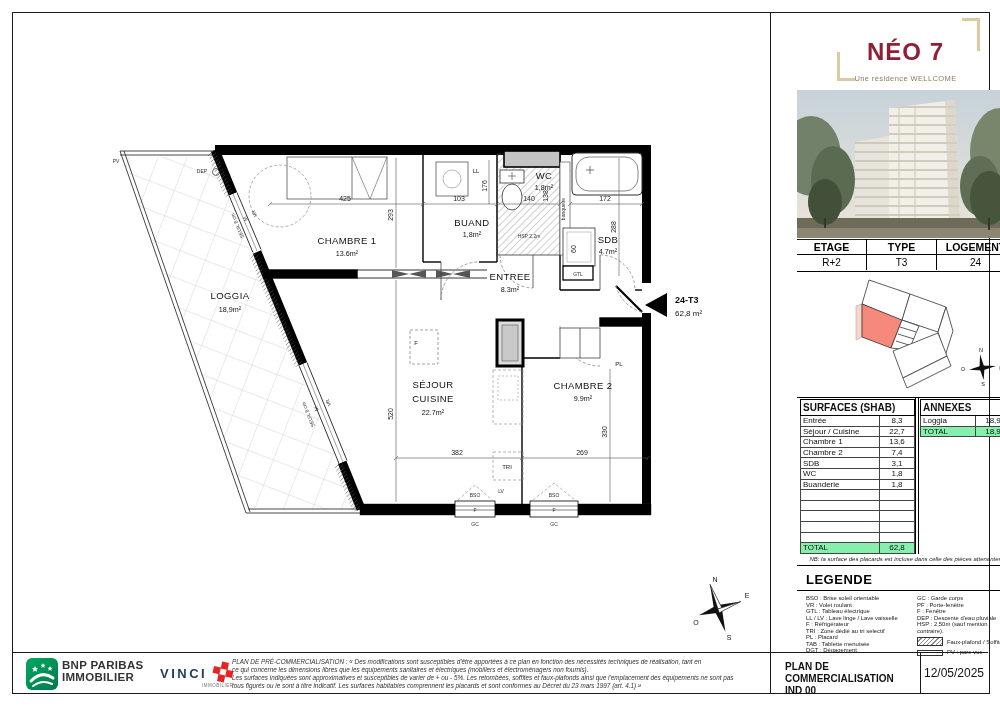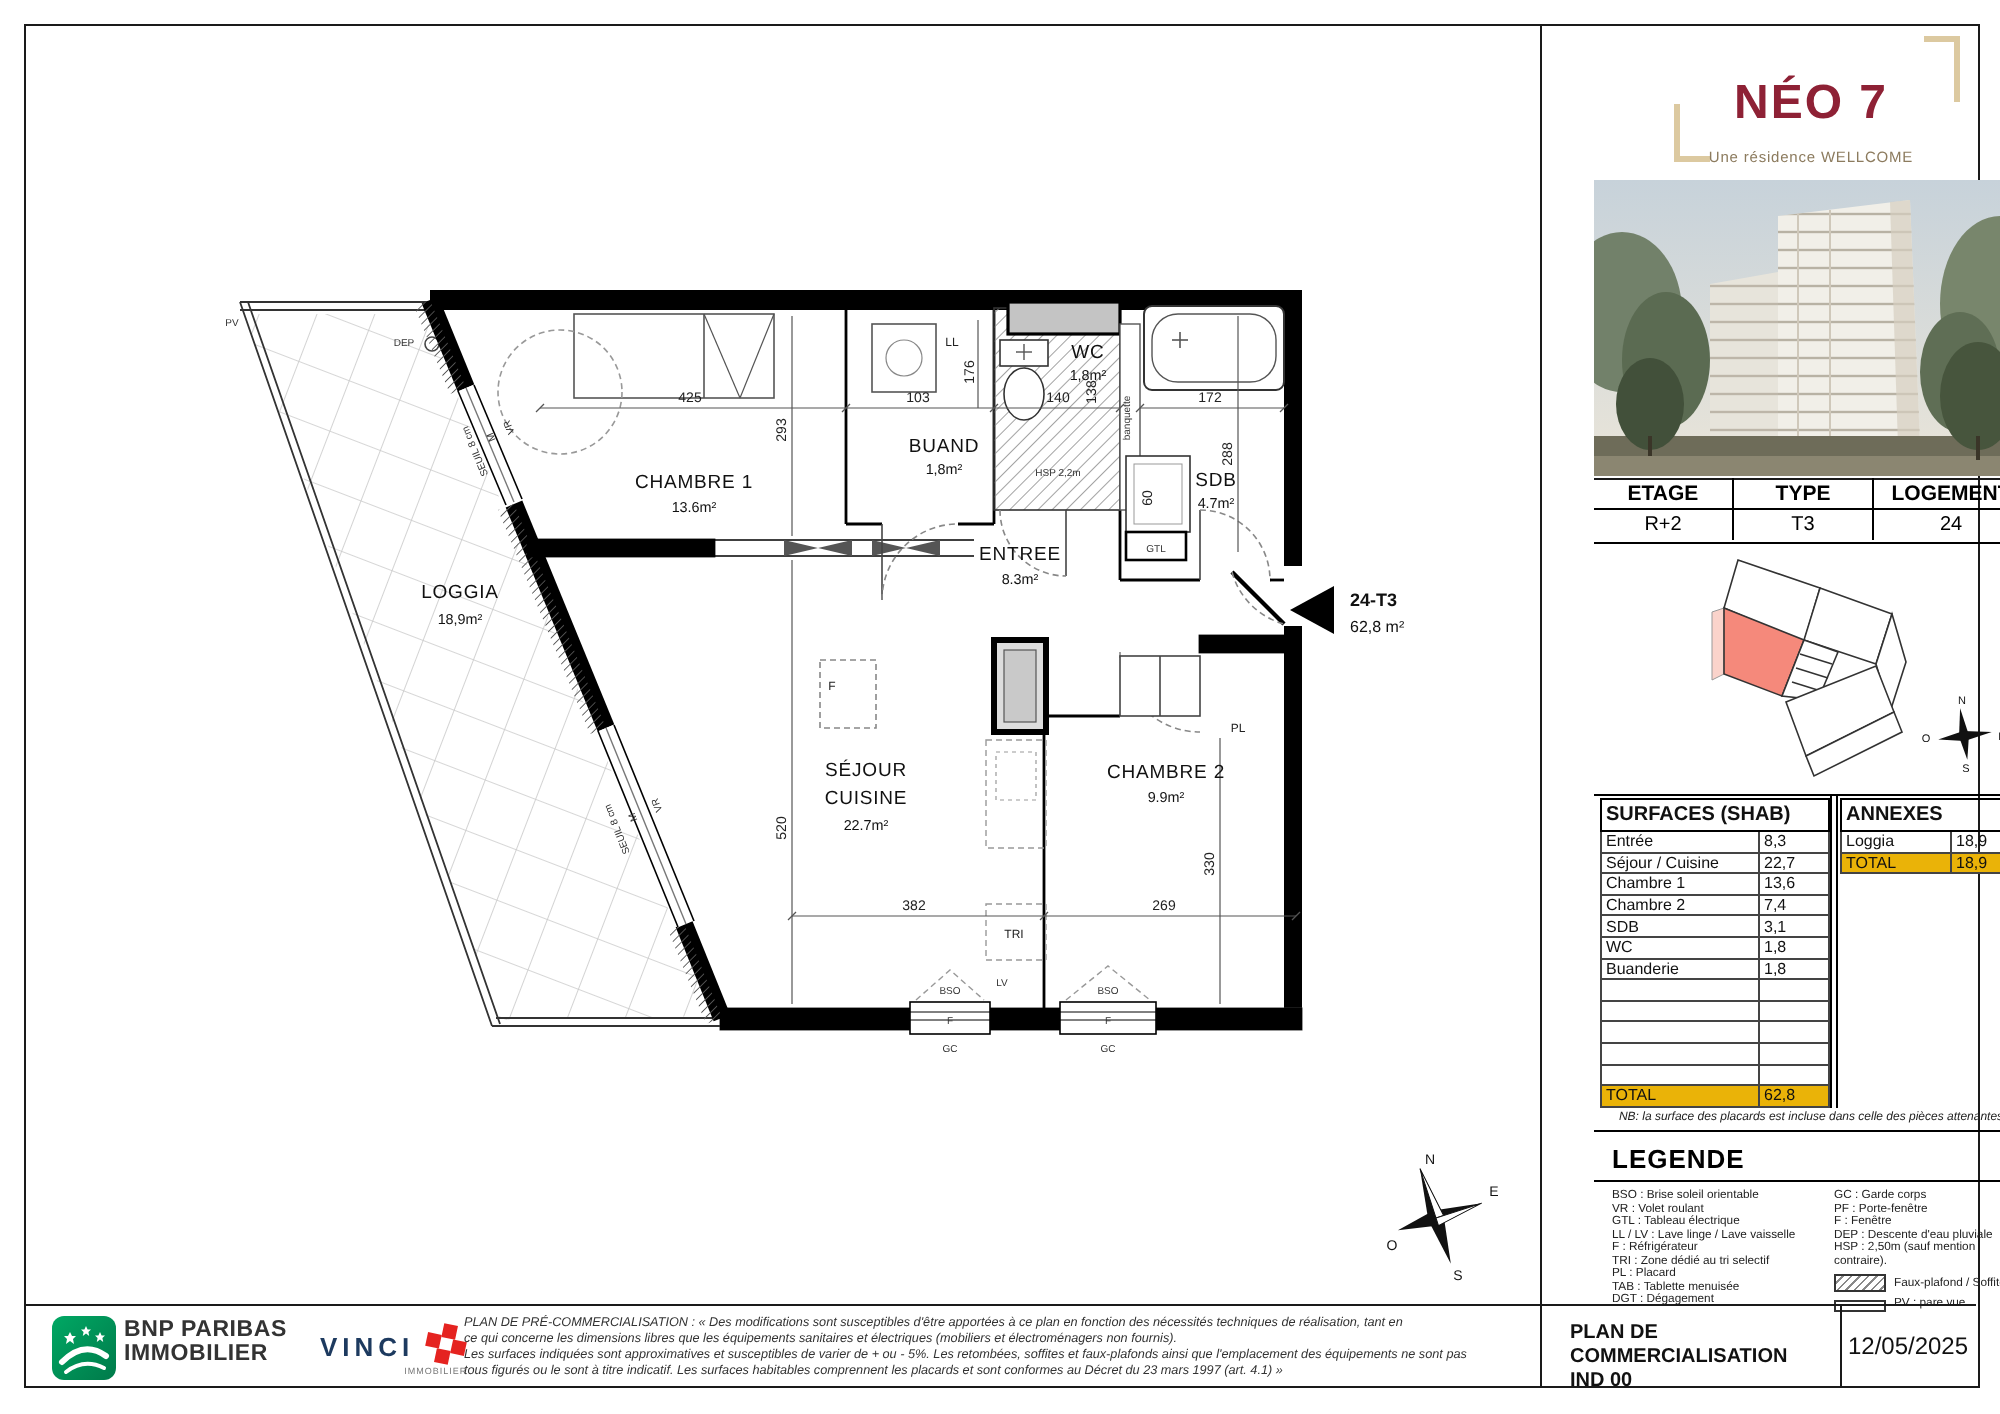--- a/index.html
+++ b/index.html
@@ -23,22 +23,22 @@
   #infoTable .cell:last-child{border-right:none;}
   #infoTable .hrow .cell{font-weight:bold;font-size:10.5px;height:16px;line-height:16px;border-bottom:1px solid #000;}
   #infoTable .vrow .cell{font-size:10px;height:15px;line-height:15px;}
   .c1{width:70px;}.c2{width:70px;}.c3{width:77px;}
   #keyBox{top:271px;height:126px;border-bottom:1.2px solid #000;}
   
   #surfBox{top:397px;height:168px;border-bottom:1px solid #000;font-size:8px;}
   .stbl{position:absolute;border-collapse:collapse;}
   .stbl td{border:0.8px solid #444;padding:0 2px;height:9.6px;font-size:8px;color:#111;}
   .stbl .hd{font-weight:bold;font-size:10px;height:15px;border:1.2px solid #000;}
-  .stbl .val{width:30px;text-align:left;}
-  .stbl .tot{background:#eab308;}
+  .stbl .val{width:30px;text-align:center;}
+  .stbl .tot{background:#86efac;}
   #dblDiv{left:118px;top:0;height:157px;width:2px;border-left:1px solid #000;border-right:1px solid #000;}
   #nbNote{top:556px;width:217px;text-align:center;font-size:6px;font-style:italic;color:#222;}
   
   #legBox{top:566px;height:86px;}
   #legTitle{left:9px;top:6px;font-size:13px;font-weight:bold;letter-spacing:.5px;}
   #legRule{left:0;top:24px;width:217px;border-top:1px solid #000;}
   .legCol{top:29px;font-size:5.9px;line-height:6.55px;color:#222;}
   #legL{left:9px;width:110px;}
   #legR{left:120px;width:95px;}
   .symRow{display:flex;align-items:center;margin-top:3px;}

